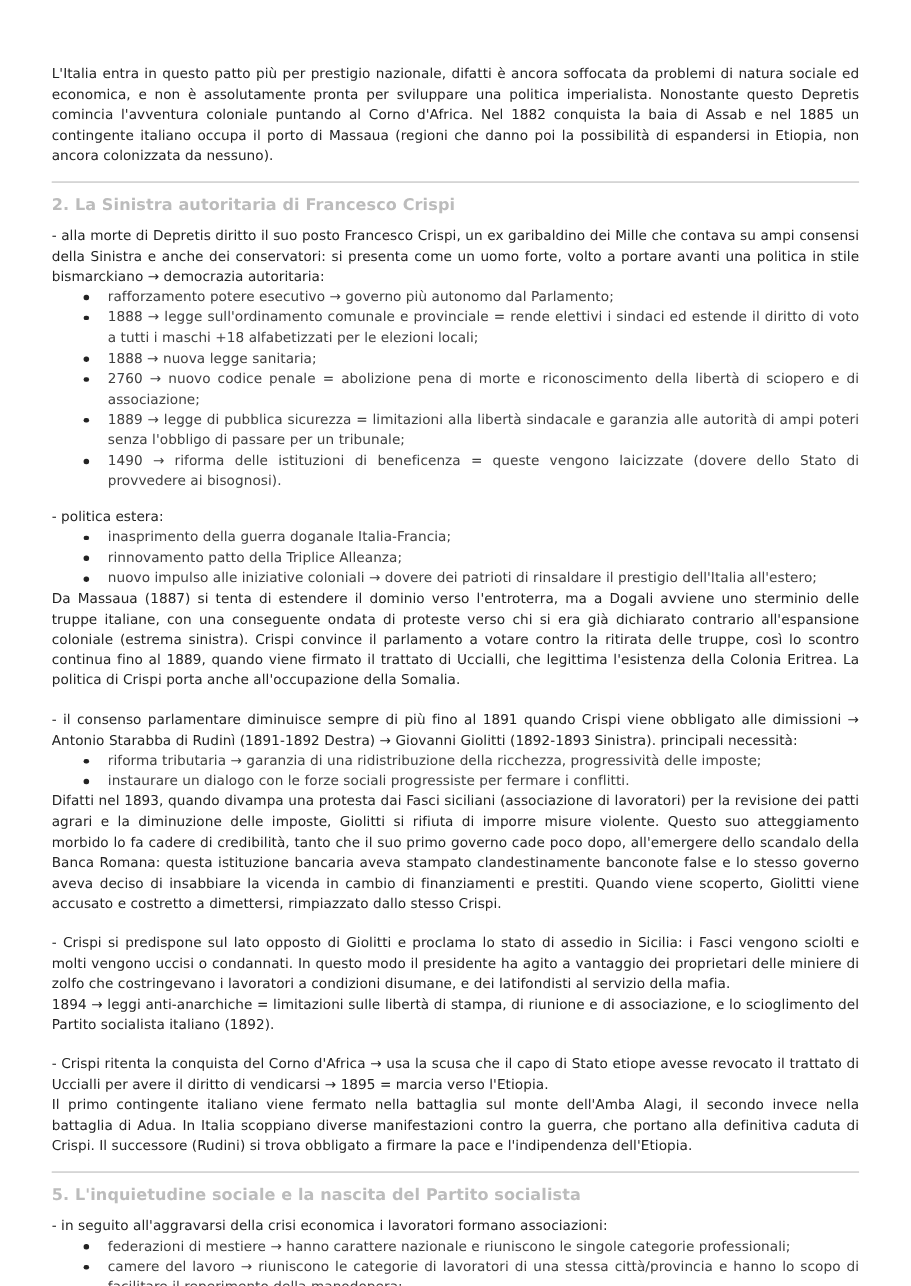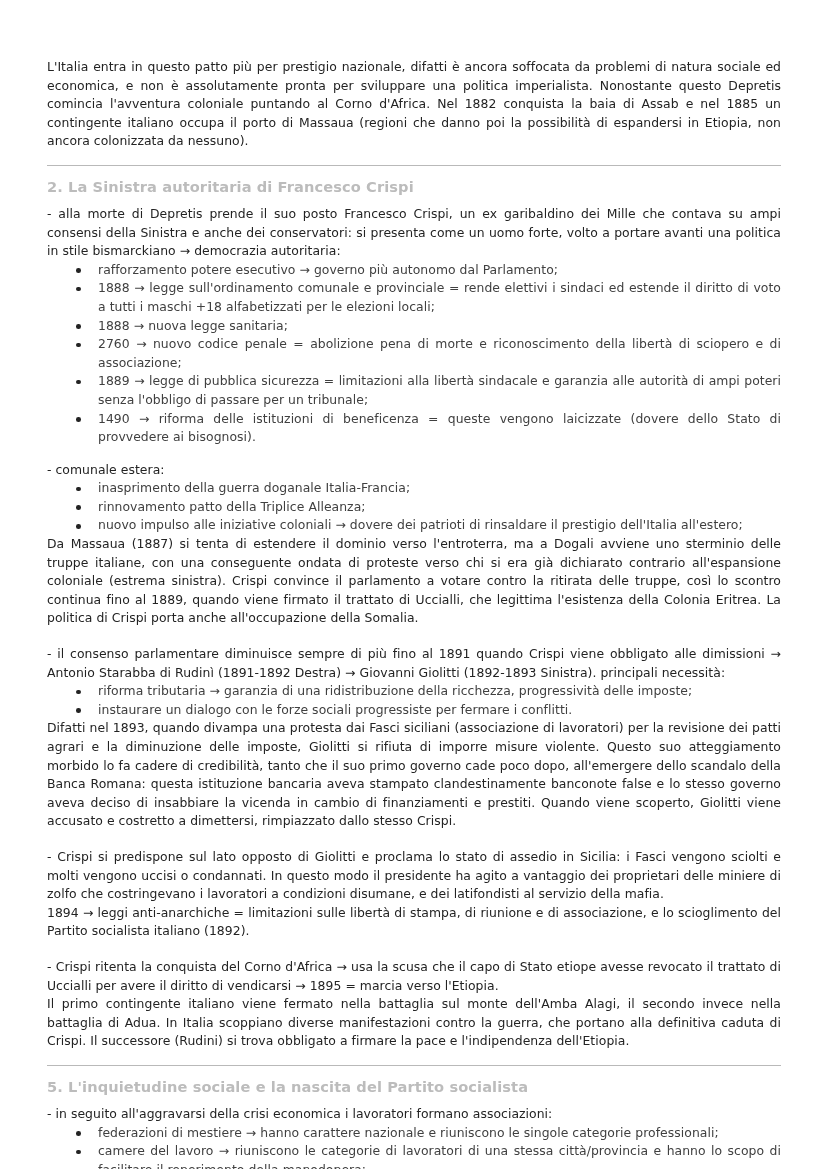--- a/index.html
+++ b/index.html
@@ -92,21 +92,21 @@
 <div class="page">
   <div class="content">
 
     <p class="body">L'Italia entra in questo patto più per prestigio nazionale, difatti è ancora soffocata da problemi di natura sociale ed economica, e non è assolutamente pronta per sviluppare una politica imperialista. Nonostante questo Depretis comincia l'avventura coloniale puntando al Corno d'Africa. Nel 1882 conquista la baia di Assab e nel 1885 un contingente italiano occupa il porto di Massaua (regioni che danno poi la possibilità di espandersi in Etiopia, non ancora colonizzata da nessuno).</p>
 
     <div class="spacer-sm"></div>
     <hr class="rule">
     <h2 class="section">2. La Sinistra autoritaria di Francesco Crispi</h2>
     <div class="spacer-xs"></div>
 
-    <p class="body">- alla morte di Depretis prende il suo posto Francesco Crispi, un ex garibaldino dei Mille che contava su ampi consensi della Sinistra e anche dei conservatori: si presenta come un uomo forte, volto a portare avanti una politica in stile bismarckiano → democrazia autoritaria:</p>
+    <p class="body">- alla morte di Depretis diritto il suo posto Francesco Crispi, un ex garibaldino dei Mille che contava su ampi consensi della Sinistra e anche dei conservatori: si presenta come un uomo forte, volto a portare avanti una politica in stile bismarckiano → democrazia autoritaria:</p>
 
     <ul class="bullets">
       <li>
           <span class="li-text">rafforzamento potere esecutivo → governo più autonomo dal Parlamento;</span>
         </li>
       <li>
           <span class="li-text">1888 → legge sull'ordinamento comunale e provinciale = rende elettivi i sindaci ed estende il diritto di voto a tutti i maschi +18 alfabetizzati per le elezioni locali;</span>
         </li>
       <li>
           <span class="li-text">1888 → nuova legge sanitaria;</span>
@@ -117,21 +117,21 @@
       <li>
           <span class="li-text">1889 → legge di pubblica sicurezza = limitazioni alla libertà sindacale e garanzia alle autorità di ampi poteri senza l'obbligo di passare per un tribunale;</span>
         </li>
       <li>
           <span class="li-text">1490 → riforma delle istituzioni di beneficenza = queste vengono laicizzate (dovere dello Stato di provvedere ai bisognosi).</span>
         </li>
     </ul>
 
     <div class="spacer-sm"></div>
 
-    <p class="body">- comunale estera:</p>
+    <p class="body">- politica estera:</p>
 
     <ul class="bullets">
       <li>
           <span class="li-text">inasprimento della guerra doganale Italia-Francia;</span>
         </li>
       <li>
           <span class="li-text">rinnovamento patto della Triplice Alleanza;</span>
         </li>
       <li>
           <span class="li-text">nuovo impulso alle iniziative coloniali → dovere dei patrioti di rinsaldare il prestigio dell'Italia all'estero;</span>

